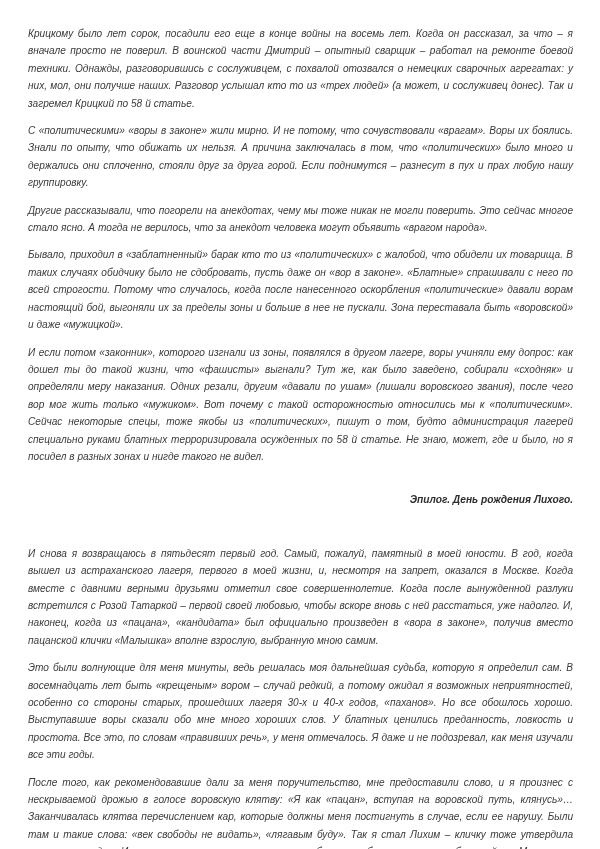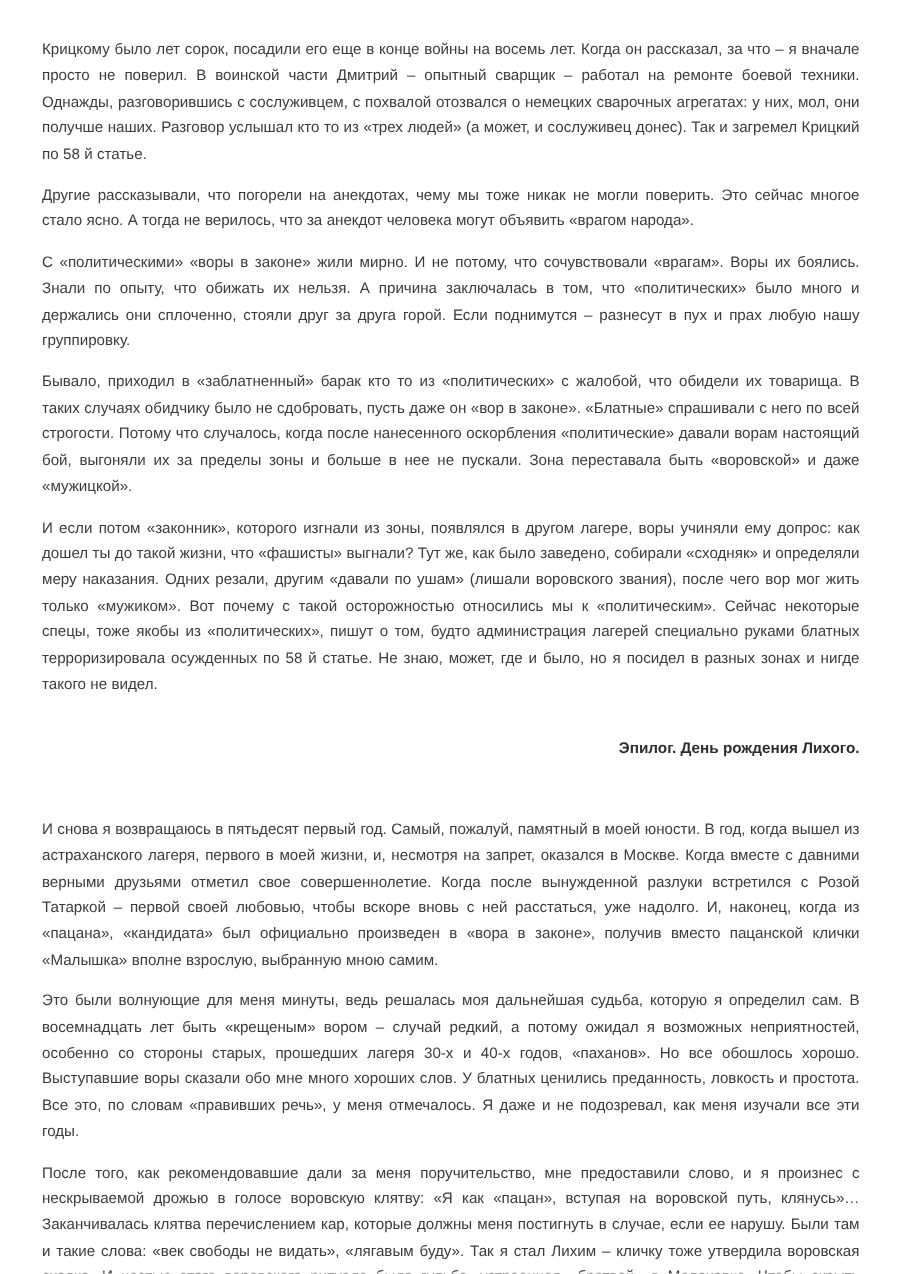--- a/index.html
+++ b/index.html
@@ -15,20 +15,21 @@
     font-family: "Liberation Sans", "DejaVu Sans", sans-serif;
     color: #3b3b3b;
     -webkit-font-smoothing: antialiased;
   }
   .page {
     box-sizing: border-box;
     width: 600px;
     height: 849px;
     padding: 25px 27px 0 28px;
     background: #ffffff;
+    font-style: italic;
   }
   .doc-body {
     width: 545px;
   }
   p.para {
     margin: 0 0 10px 0;
     font-size: 10.1px;
     line-height: 17.4px;
     text-align: justify;
     text-justify: inter-word;
@@ -53,22 +54,22 @@
     margin-bottom: 36px;
   }
 </style>
 </head>
 <body>
 
 <div class="page">
   <div class="doc-body">
 
     <p class="para">Крицкому было лет сорок, посадили его еще в конце войны на восемь лет. Когда он рассказал, за что – я вначале просто не поверил. В воинской части Дмитрий – опытный сварщик – работал на ремонте боевой техники. Однажды, разговорившись с сослуживцем, с похвалой отозвался о немецких сварочных агрегатах: у них, мол, они получше наших. Разговор услышал кто то из «трех людей» (а может, и сослуживец донес). Так и загремел Крицкий по 58 й статье.</p>
+    <p class="para">С «политическими» «воры в законе» жили мирно. И не потому, что сочувствовали «врагам». Воры их боялись. Знали по опыту, что обижать их нельзя. А причина заключалась в том, что «политических» было много и держались они сплоченно, стояли друг за друга горой. Если поднимутся – разнесут в пух и прах любую нашу группировку.</p>
     <p class="para">Другие рассказывали, что погорели на анекдотах, чему мы тоже никак не могли поверить. Это сейчас многое стало ясно. А тогда не верилось, что за анекдот человека могут объявить «врагом народа».</p>
-    <p class="para">С «политическими» «воры в законе» жили мирно. И не потому, что сочувствовали «врагам». Воры их боялись. Знали по опыту, что обижать их нельзя. А причина заключалась в том, что «политических» было много и держались они сплоченно, стояли друг за друга горой. Если поднимутся – разнесут в пух и прах любую нашу группировку.</p>
     <p class="para">Бывало, приходил в «заблатненный» барак кто то из «политических» с жалобой, что обидели их товарища. В таких случаях обидчику было не сдобровать, пусть даже он «вор в законе». «Блатные» спрашивали с него по всей строгости. Потому что случалось, когда после нанесенного оскорбления «политические» давали ворам настоящий бой, выгоняли их за пределы зоны и больше в нее не пускали. Зона переставала быть «воровской» и даже «мужицкой».</p>
     <p class="para">И если потом «законник», которого изгнали из зоны, появлялся в другом лагере, воры учиняли ему допрос: как дошел ты до такой жизни, что «фашисты» выгнали? Тут же, как было заведено, собирали «сходняк» и определяли меру наказания. Одних резали, другим «давали по ушам» (лишали воровского звания), после чего вор мог жить только «мужиком». Вот почему с такой осторожностью относились мы к «политическим». Сейчас некоторые спецы, тоже якобы из «политических», пишут о том, будто администрация лагерей специально руками блатных терроризировала осужденных по 58 й статье. Не знаю, может, где и было, но я посидел в разных зонах и нигде такого не видел.</p>
 
     <div class="heading-block">
       <h2 class="section-heading">Эпилог. День рождения Лихого.</h2>
     </div>
 
     <p class="para">И снова я возвращаюсь в пятьдесят первый год. Самый, пожалуй, памятный в моей юности. В год, когда вышел из астраханского лагеря, первого в моей жизни, и, несмотря на запрет, оказался в Москве. Когда вместе с давними верными друзьями отметил свое совершеннолетие. Когда после вынужденной разлуки встретился с Розой Татаркой – первой своей любовью, чтобы вскоре вновь с ней расстаться, уже надолго. И, наконец, когда из «пацана», «кандидата» был официально произведен в «вора в законе», получив вместо пацанской клички «Малышка» вполне взрослую, выбранную мною самим.</p>
     <p class="para">Это были волнующие для меня минуты, ведь решалась моя дальнейшая судьба, которую я определил сам. В восемнадцать лет быть «крещеным» вором – случай редкий, а потому ожидал я возможных неприятностей, особенно со стороны старых, прошедших лагеря 30-х и 40-х годов, «паханов». Но все обошлось хорошо. Выступавшие воры сказали обо мне много хороших слов. У блатных ценились преданность, ловкость и простота. Все это, по словам «правивших речь», у меня отмечалось. Я даже и не подозревал, как меня изучали все эти годы.</p>
     <p class="para">После того, как рекомендовавшие дали за меня поручительство, мне предоставили слово, и я произнес с нескрываемой дрожью в голосе воровскую клятву: «Я как «пацан», вступая на воровской путь, клянусь»… Заканчивалась клятва перечислением кар, которые должны меня постигнуть в случае, если ее нарушу. Были там и такие слова: «век свободы не видать», «лягавым буду». Так я стал Лихим – кличку тоже утвердила воровская сходка. И частью этого воровского ритуала была гульба, устроенная «братвой» в Малаховке. Чтобы скрыть истинный повод торжества, его приурочили к моему восемнадцатилетию.</p>

